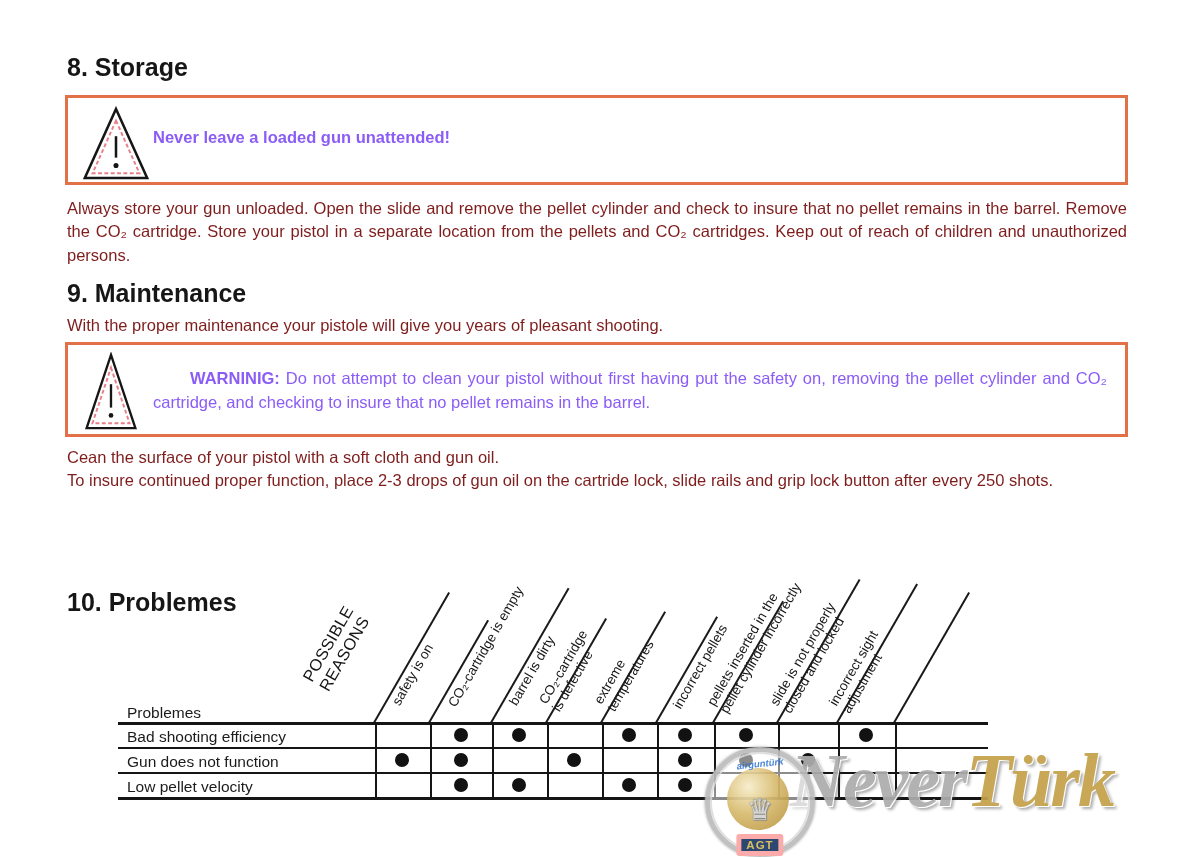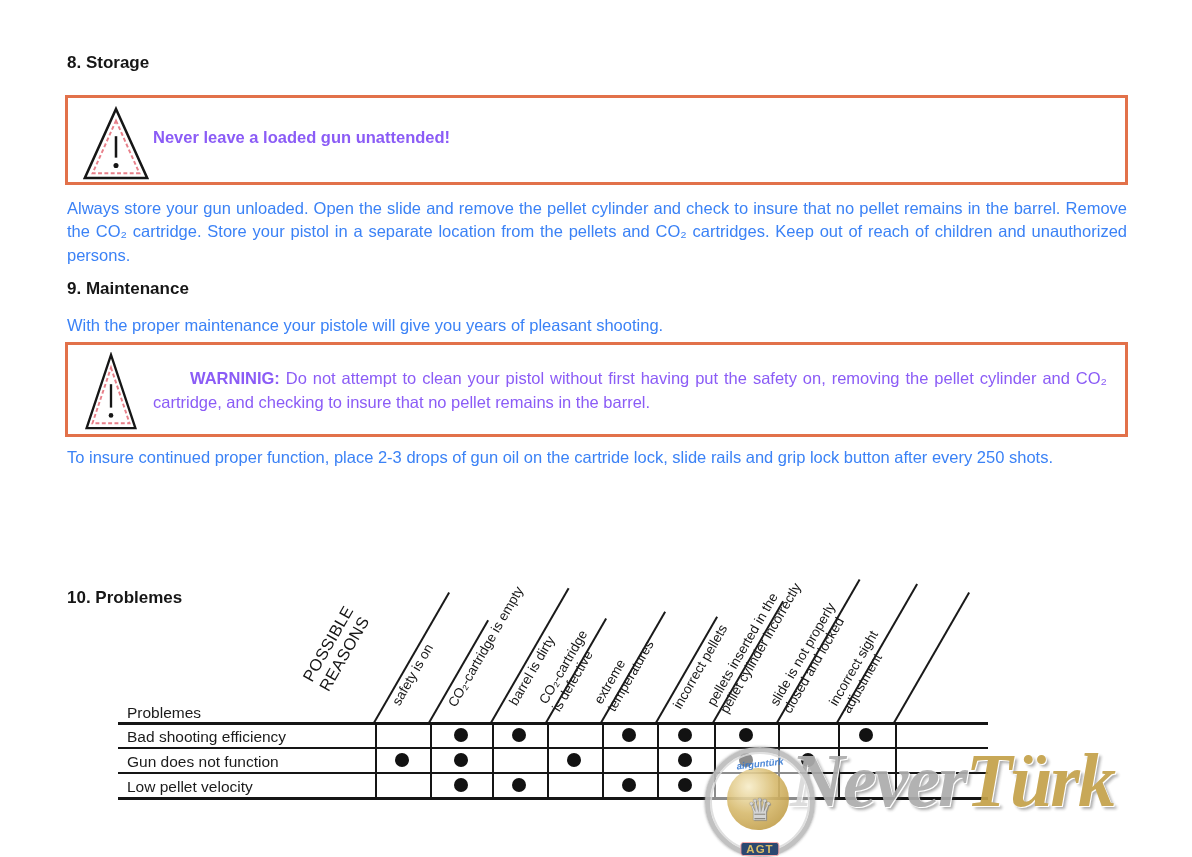--- a/index.html
+++ b/index.html
@@ -1,20 +1,20 @@
 <!DOCTYPE html>
 <html><head>
 <meta charset="utf-8">
 <style>
   html,body{margin:0;padding:0;}
   body{width:1192px;height:857px;background:#ffffff;position:relative;overflow:hidden;
        font-family:"Liberation Sans","DejaVu Sans",sans-serif;color:#1f1f1f;}
   .abs{position:absolute;}
-  h1{font-size:17px;font-weight:bold;color:#161616;margin:0;}
-  .para{font-size:16.5px;line-height:23.4px;text-align:justify;color:#3b82f6;}
+  h1{font-size:25px;font-weight:bold;color:#161616;margin:0;}
+  .para{font-size:16.5px;line-height:23.4px;text-align:justify;color:#7f1d1d;}
   .warnbox{border:3px solid #e2714a;background:#fff;display:flex;align-items:flex-start;}
   .warn-text{font-size:16.5px;line-height:23.5px;color:#8b5cf6;text-align:justify;}
   .bold{font-weight:bold;margin-left:37px;}
   
   .hline{position:absolute;background:#151515;}
   .vline{position:absolute;width:2px;background:#151515;}
   .diag{position:absolute;height:2px;background:#1a1a1a;transform:rotate(-60deg);transform-origin:0 100%;}
   .hdr{position:absolute;font-size:13.5px;line-height:15px;color:#161616;white-space:nowrap;
        transform:rotate(-60deg);transform-origin:left bottom;}
   .hdr span{display:block;}
@@ -35,21 +35,21 @@
        border:5px solid #bdbdbd;background:rgba(255,255,255,.55);
        box-shadow:inset 0 0 0 2px #dedede,0 0 3px #909090;}
   .ball{position:absolute;left:17px;top:16px;width:62px;height:62px;border-radius:50%;
        background:radial-gradient(circle at 35% 30%,#f8eecb,#d9bd73 45%,#b7913b);}
   .crown{position:absolute;left:50%;transform:translateX(-50%);top:40px;font-size:30px;color:#d2d2d2;
        text-shadow:0 0 1px #555,1px 1px 1px #888;}
   .arc-text{position:absolute;left:50%;transform:translateX(-50%) rotate(-6deg);top:6px;
        font-size:9.5px;font-style:italic;font-weight:bold;color:#3f7fd4;white-space:nowrap;}
   .agt{position:absolute;left:50%;transform:translateX(-50%);bottom:-4px;background:#1d3b66;
        color:#d9b95b;font-size:11.5px;font-weight:bold;padding:0 5px;border-radius:3px;
-       border:1px solid #fca5a5;letter-spacing:1px;}
+       border:5px solid #fca5a5;letter-spacing:1px;}
 </style>
 </head>
 <body>
 
 <h1 class="abs" style="left:67px;top:53px;">8. Storage</h1>
 
 <div class="abs warnbox" style="left:65px;top:95px;width:1057px;height:84px;">
   <span class="abs" style="left:13px;top:8px;">
     <svg width="70" height="76" viewBox="0 0 70 78">
       <path d="M35 3 L67 74 L3 74 Z" fill="#ffffff" stroke="#161616" stroke-width="2.6"></path>
@@ -72,20 +72,21 @@
       <path d="M28 3 L53 78 L3 78 Z" fill="#ffffff" stroke="#161616" stroke-width="2.4"></path>
       <path d="M28 16 L47 73 L9 73 Z" fill="none" stroke="#e8808a" stroke-width="2" stroke-dasharray="4 2.5"></path>
       <line x1="28" y1="33" x2="28" y2="57" stroke="#161616" stroke-width="2.4"></line>
       <circle cx="28" cy="65" r="2.4" fill="#161616"></circle>
     </svg>
   </span>
   <div class="warn-text" style="margin:22px 18px 0 85px;"><span class="bold">WARNINIG:</span><span> Do not attempt to clean your pistol without first having put the safety on, removing the pellet cylinder and CO₂ cartridge, and checking to insure that no pellet remains in the barrel.</span></div>
 </div>
 
 <div class="abs" style="left:67px;top:446px;width:1062px;">
+  <div class="para">Cean the surface of your pistol with a soft cloth and gun oil.</div>
   <div class="para">To insure continued proper function, place 2-3 drops of gun oil on the cartride lock, slide rails and grip lock button after every 250 shots.</div>
 </div>
 
 <h1 class="abs" style="left:67px;top:588px;">10. Problemes</h1>
 
 <div class="possible" style="left:316px;top:683px;">
   <span>POSSIBLE</span>
   <span>REASONS</span>
 </div>
 

